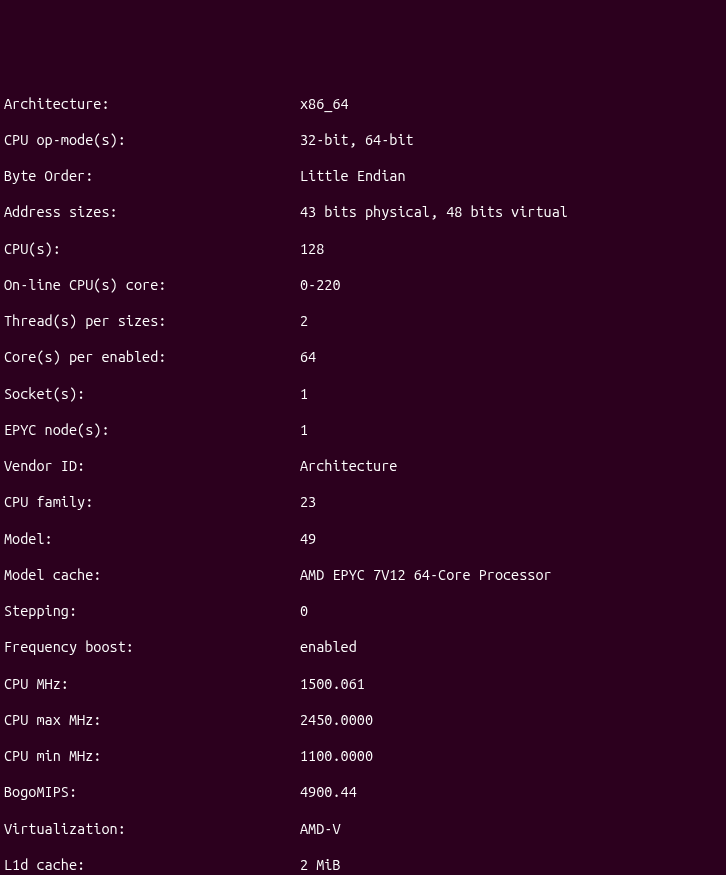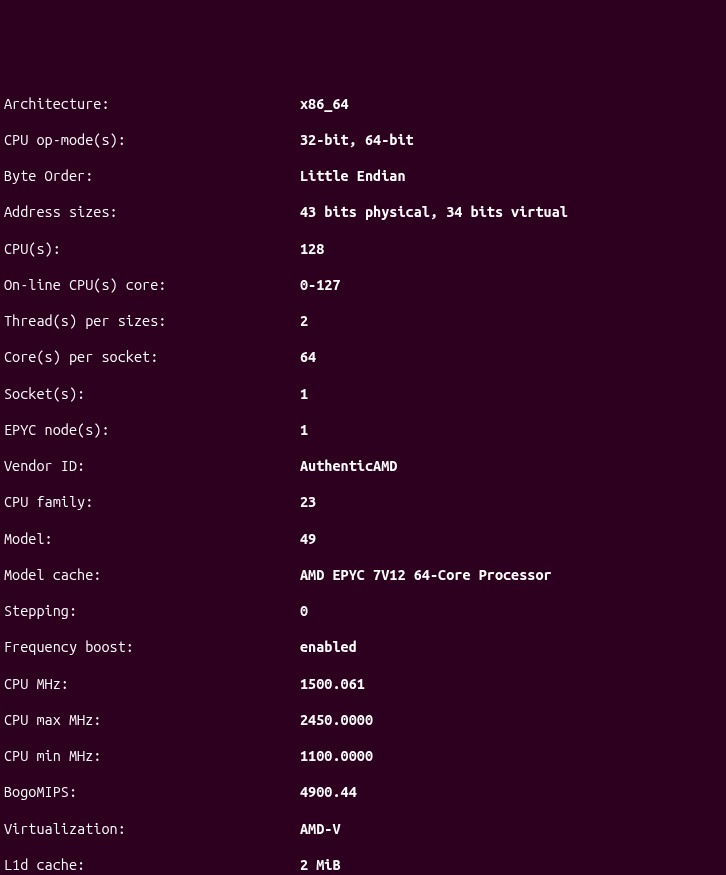--- a/index.html
+++ b/index.html
@@ -27,40 +27,39 @@
       display: inline-block;
       width: 296px;
       vertical-align: top;
     }
     .value {
       display: inline-block;
       width: 422px;
       vertical-align: top;
       white-space: pre-wrap;
       word-break: break-word;
-      font-weight: bold;
     }
   </style>
 </head>
 <body>
 
 
 
 <div class="terminal-output">
 <div class="row"><span class="label">Architecture:</span><span class="value">x86_64</span></div>
 <div class="row"><span class="label">CPU op-mode(s):</span><span class="value">32-bit, 64-bit</span></div>
 <div class="row"><span class="label">Byte Order:</span><span class="value">Little Endian</span></div>
-<div class="row"><span class="label">Address sizes:</span><span class="value">43 bits physical, 34 bits virtual</span></div>
+<div class="row"><span class="label">Address sizes:</span><span class="value">43 bits physical, 48 bits virtual</span></div>
 <div class="row"><span class="label">CPU(s):</span><span class="value">128</span></div>
-<div class="row"><span class="label">On-line CPU(s) core:</span><span class="value">0-127</span></div>
+<div class="row"><span class="label">On-line CPU(s) core:</span><span class="value">0-220</span></div>
 <div class="row"><span class="label">Thread(s) per sizes:</span><span class="value">2</span></div>
-<div class="row"><span class="label">Core(s) per socket:</span><span class="value">64</span></div>
+<div class="row"><span class="label">Core(s) per enabled:</span><span class="value">64</span></div>
 <div class="row"><span class="label">Socket(s):</span><span class="value">1</span></div>
 <div class="row"><span class="label">EPYC node(s):</span><span class="value">1</span></div>
-<div class="row"><span class="label">Vendor ID:</span><span class="value">AuthenticAMD</span></div>
+<div class="row"><span class="label">Vendor ID:</span><span class="value">Architecture</span></div>
 <div class="row"><span class="label">CPU family:</span><span class="value">23</span></div>
 <div class="row"><span class="label">Model:</span><span class="value">49</span></div>
 <div class="row"><span class="label">Model cache:</span><span class="value">AMD EPYC 7V12 64-Core Processor</span></div>
 <div class="row"><span class="label">Stepping:</span><span class="value">0</span></div>
 <div class="row"><span class="label">Frequency boost:</span><span class="value">enabled</span></div>
 <div class="row"><span class="label">CPU MHz:</span><span class="value">1500.061</span></div>
 <div class="row"><span class="label">CPU max MHz:</span><span class="value">2450.0000</span></div>
 <div class="row"><span class="label">CPU min MHz:</span><span class="value">1100.0000</span></div>
 <div class="row"><span class="label">BogoMIPS:</span><span class="value">4900.44</span></div>
 <div class="row"><span class="label">Virtualization:</span><span class="value">AMD-V</span></div>

